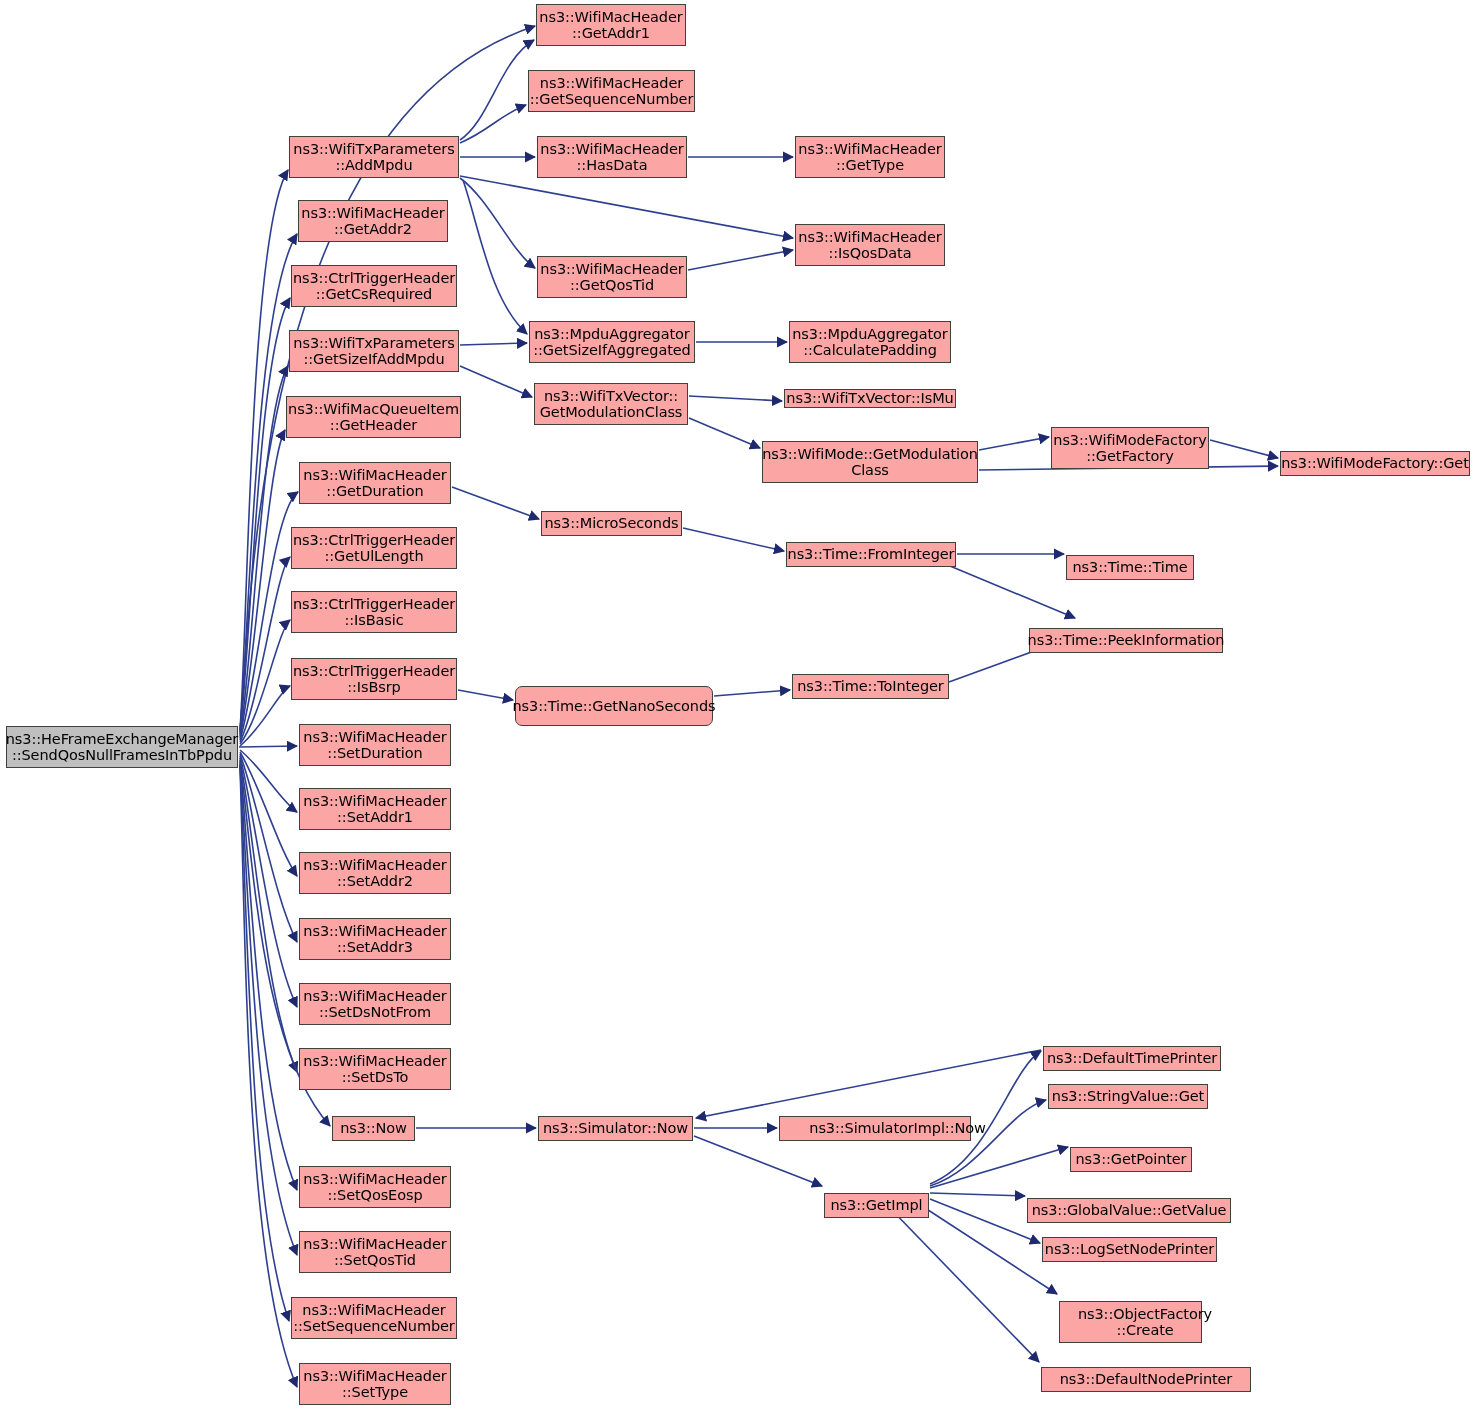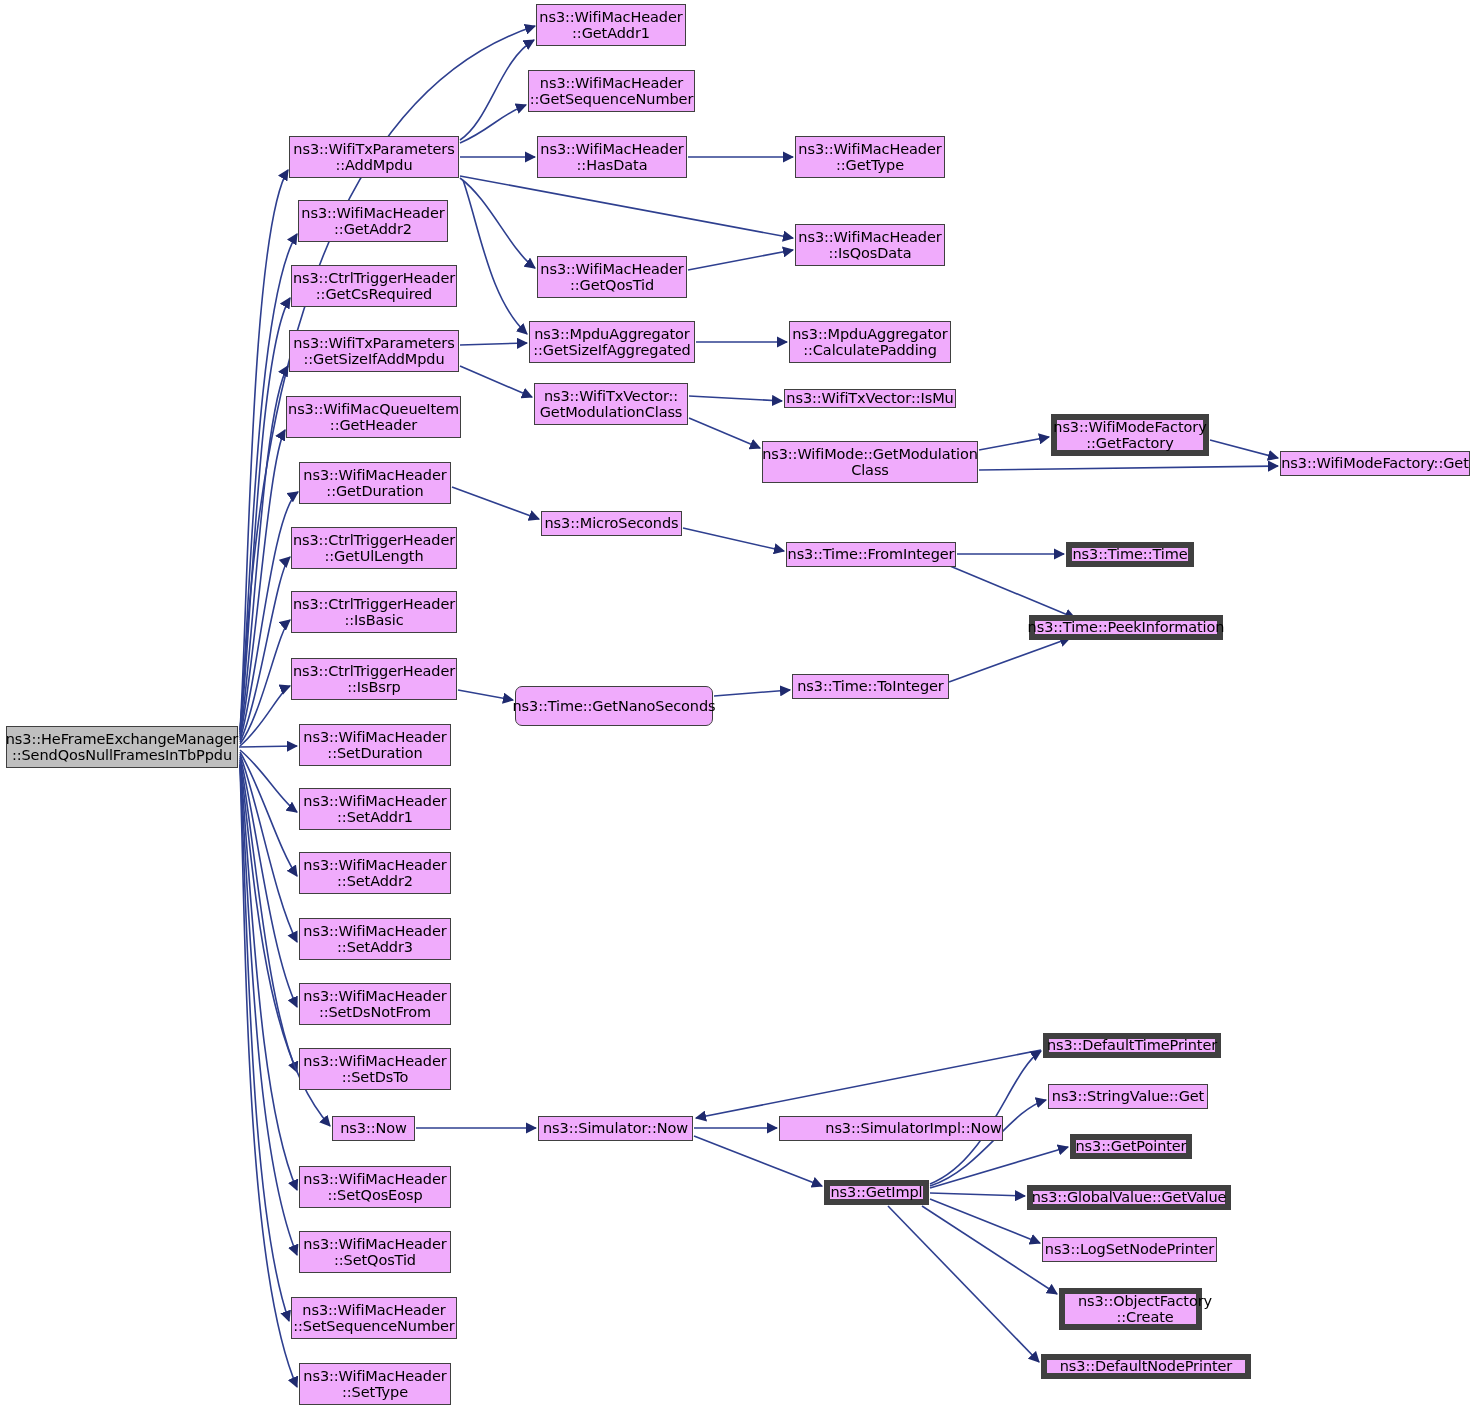--- a/index.html
+++ b/index.html
@@ -16,36 +16,37 @@
     font-family: "DejaVu Sans", "Liberation Sans", sans-serif;
     overflow: hidden;
   }
   .node {
     position: absolute;
     box-sizing: border-box;
     display: flex;
     align-items: center;
     justify-content: center;
     text-align: center;
-    background: #f0abfc;
+    background: #fca5a5;
     border: 1px solid #404040;
     color: #000000;
     font-size: 14.5px;
     line-height: 1.12;
     letter-spacing: -0.1px;
     white-space: pre-line;
     padding: 1px 3px;
   }
   .node.root {
     background: #bfbfbf;
     border: 1px solid #404040;
     text-align: center;
   }
   .node.redborder {
-    border: 6px solid #404040;
+    border: 1px solid #404040;
+    margin-top: 13px;
   }
   svg.edges {
     position: absolute;
     left: 0;
     top: 0;
     width: 1475px;
     height: 1411px;
     pointer-events: none;
   }
   .edge {
@@ -184,21 +185,21 @@
       <div class="node" style="left: 299px; top: 852px; width: 152px; height: 42px;">ns3::WifiMacHeader
 ::SetAddr2</div>
       <div class="node" style="left: 299px; top: 918px; width: 152px; height: 42px;">ns3::WifiMacHeader
 ::SetAddr3</div>
       <div class="node" style="left: 299px; top: 983px; width: 152px; height: 42px;">ns3::WifiMacHeader
 ::SetDsNotFrom</div>
       <div class="node" style="left: 299px; top: 1048px; width: 152px; height: 42px;">ns3::WifiMacHeader
 ::SetDsTo</div>
       <div class="node" style="left: 332px; top: 1116px; width: 83px; height: 25px;">ns3::Now</div>
       <div class="node" style="left: 538px; top: 1116px; width: 155px; height: 25px;">ns3::Simulator::Now</div>
-      <div class="node" style="left: 779px; top: 1116px; width: 224px; height: 25px; padding-left: 48px;">ns3::SimulatorImpl::Now</div>
+      <div class="node" style="left: 779px; top: 1116px; width: 192px; height: 25px; padding-left: 48px;">ns3::SimulatorImpl::Now</div>
       <div class="node redborder" style="left: 1043px; top: 1033px; width: 178px; height: 25px;">ns3::DefaultTimePrinter</div>
       <div class="node" style="left: 1048px; top: 1084px; width: 160px; height: 25px;">ns3::StringValue::Get</div>
       <div class="node redborder" style="left: 1070px; top: 1134px; width: 122px; height: 25px;">ns3::GetPointer</div>
       <div class="node redborder" style="left: 824px; top: 1180px; width: 105px; height: 25px;">ns3::GetImpl</div>
       <div class="node redborder" style="left: 1027px; top: 1185px; width: 204px; height: 25px;">ns3::GlobalValue::GetValue</div>
       <div class="node" style="left: 1042px; top: 1237px; width: 175px; height: 25px;">ns3::LogSetNodePrinter</div>
       <div class="node redborder" style="left: 1059px; top: 1288px; width: 143px; height: 42px; padding-left: 32px;">ns3::ObjectFactory
 ::Create</div>
       <div class="node redborder" style="left: 1041px; top: 1354px; width: 210px; height: 25px;">ns3::DefaultNodePrinter</div>
       <div class="node" style="left: 299px; top: 1166px; width: 152px; height: 42px;">ns3::WifiMacHeader

